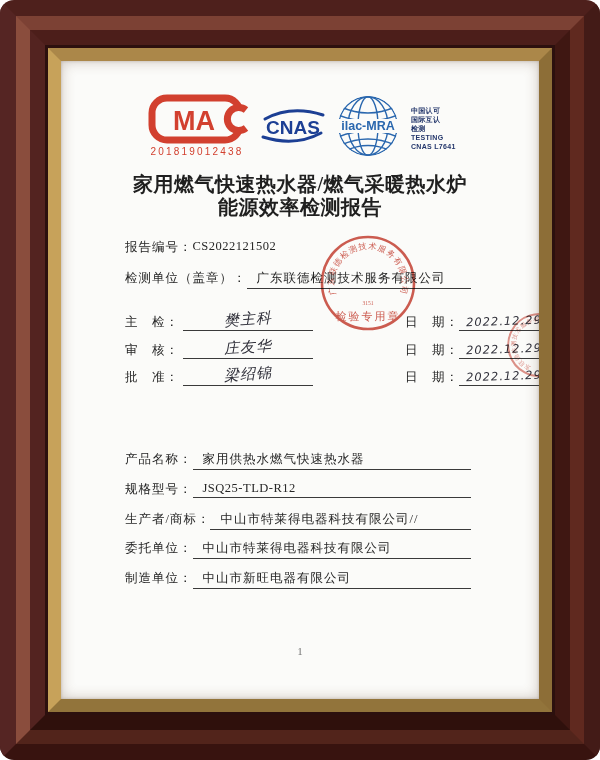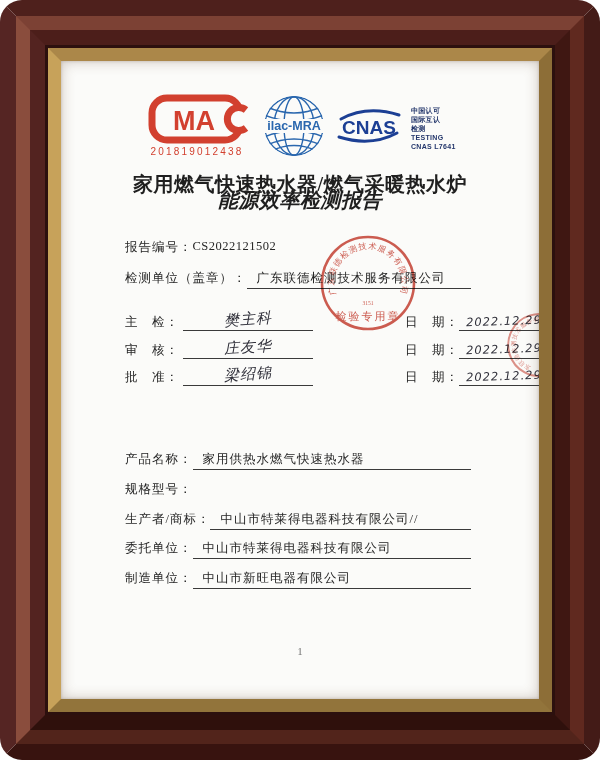--- a/index.html
+++ b/index.html
@@ -1,20 +1,20 @@
 <!DOCTYPE html>
 <html><head>
 <meta charset="utf-8">
 <style>
   html,body{margin:0;padding:0;background:#ffffff;}
   body{width:600px;height:760px;font-family:"Liberation Serif","DejaVu Serif",serif;}
 
   
   .frame1{width:600px;height:760px;box-sizing:border-box;border-style:solid;border-width:16px;
-    border-color:#4e201c #431b17 #38130f #552523;border-radius:22px;}
+    border-color:#4e201c #431b17 #38130f #552523;border-radius:14px;}
   .frame2{width:100%;height:100%;box-sizing:border-box;border-style:solid;border-width:14px;
     border-color:#7c4134 #60291f #52241b #8a4d3d;}
   .frame3{width:100%;height:100%;box-sizing:border-box;border-style:solid;border-width:15px;
     border-color:#4c1e1a #3f1712 #2f100c #532320;}
   .frame4{width:100%;height:100%;box-sizing:border-box;border-style:solid;border-width:3px;
     border-color:#2c100e;}
   .gold{width:100%;height:100%;box-sizing:border-box;border-style:solid;border-width:13px;
     border-color:#ab8749 #8d6e37 #92743b #c7a25a;}
 
   
@@ -25,21 +25,21 @@
   
   .logos{position:absolute;top:30px;left:86px;width:320px;height:74px;display:flex;align-items:center;gap:10px;}
   .logo-block{flex:0 0 auto;}
   .accred{font-family:"Liberation Sans","DejaVu Sans",sans-serif;font-size:7px;line-height:9px;
     font-weight:bold;color:#23366b;letter-spacing:.3px;white-space:nowrap;}
 
   
   .title{position:absolute;left:0;right:0;text-align:center;font-weight:bold;color:#1f1f1f;
     font-size:20px;letter-spacing:.5px;white-space:nowrap;}
   .title.t1{top:110px;}
-  .title.t2{top:126px;font-style:italic;}
+  .title.t2{top:133px;}
 
   
   .row{position:absolute;left:64px;width:346px;font-size:12.5px;letter-spacing:1px;color:#262626;
     white-space:nowrap;display:flex;align-items:flex-start;}
   .lbl{flex:0 0 auto;}
   .uline{border-bottom:1px solid #3a3a3a;flex:1 1 auto;padding:0 0 1px 10px;min-height:15px;}
   .sigrow{display:block;}
   .sigrow .sigline{display:inline-block;width:130px;border-bottom:1px solid #3a3a3a;
     text-align:center;vertical-align:bottom;padding-bottom:1px;min-height:15px;}
   .sigrow .datewrap{position:absolute;left:280px;bottom:0;display:flex;align-items:flex-end;width:143px;}
@@ -68,20 +68,28 @@
 
       <div class="logos">
 
         <div class="logo-block">
           <svg width="104" height="66" viewBox="0 0 104 66">
             <rect x="5" y="5" rx="15" ry="15" width="88" height="42" fill="none" stroke="#d2402f" stroke-width="7"></rect>
             <rect x="80" y="14" width="24" height="24" fill="#fbfbf9"></rect>
             <path d="M99 17 A 11.5 11.5 0 1 0 99 35" fill="none" stroke="#d2402f" stroke-width="7"></path>
             <text x="47" y="37" text-anchor="middle" font-family="Liberation Sans, DejaVu Sans, sans-serif" font-size="27" font-weight="bold" fill="#d2402f">MA</text>
             <text x="50" y="62" text-anchor="middle" font-family="Liberation Sans, DejaVu Sans, sans-serif" font-size="10" letter-spacing="2.2" fill="#d2402f">201819012438</text>
+          </svg>
+        </div>
+
+        <div class="logo-block">
+          <svg width="64" height="46" viewBox="0 0 64 46">
+            <path d="M4 16 Q30 2 62 12" fill="none" stroke="#1c3f94" stroke-width="3" stroke-linecap="round"></path>
+            <path d="M60 30 Q34 44 2 34" fill="none" stroke="#1c3f94" stroke-width="3" stroke-linecap="round"></path>
+            <text x="32" y="31" text-anchor="middle" font-family="Liberation Sans, DejaVu Sans, sans-serif" font-size="19" font-weight="bold" fill="#1c3f94">CNAS</text>
           </svg>
         </div>
 
         <div class="logo-block">
           <svg width="66" height="66" viewBox="0 0 66 66">
             <defs>
                       <clipPath id="globeclip">
                         <circle cx="33" cy="33" r="30"></circle>
                       </clipPath>
                     </defs>
@@ -93,28 +101,20 @@
                       <path d="M3 22 Q33 34 63 22"></path>
               <path d="M6 52 Q33 40 60 52"></path>
                       <path d="M3 44 Q33 32 63 44"></path>
               <path d="M10 58 Q33 47 56 58"></path>
             </g>
             <rect x="2" y="26" width="62" height="14" fill="#fbfbf9"></rect>
             <text x="33" y="37" text-anchor="middle" font-family="Liberation Sans, DejaVu Sans, sans-serif" font-size="12.5" font-weight="bold" fill="#2a67ae">ilac-MRA</text>
           </svg>
         </div>
 
-        <div class="logo-block">
-          <svg width="64" height="46" viewBox="0 0 64 46">
-            <path d="M4 16 Q30 2 62 12" fill="none" stroke="#1c3f94" stroke-width="3" stroke-linecap="round"></path>
-            <path d="M60 30 Q34 44 2 34" fill="none" stroke="#1c3f94" stroke-width="3" stroke-linecap="round"></path>
-            <text x="32" y="31" text-anchor="middle" font-family="Liberation Sans, DejaVu Sans, sans-serif" font-size="19" font-weight="bold" fill="#1c3f94">CNAS</text>
-          </svg>
-        </div>
-
         <div class="accred">
           <div>中国认可</div>
           <div>国际互认</div>
           <div>检测</div>
           <div>TESTING</div>
           <div>CNAS L7641</div>
         </div>
       </div>
 
       <div class="title t1">家用燃气快速热水器/燃气采暖热水炉</div>
@@ -156,20 +156,21 @@
           <span class="dateline"><i class="hand date">2022.12.29</i></span>
         </span>
       </div>
 
       <div class="row" style="top:390px">
         <span class="lbl">产品名称：</span>
         <span class="uline">家用供热水燃气快速热水器</span>
       </div>
       <div class="row" style="top:420px">
         <span class="lbl">规格型号：</span>
+        <span class="uline" style="letter-spacing:.5px">JSQ25-TLD-R12</span>
       </div>
       <div class="row" style="top:450px">
         <span class="lbl">生产者/商标：</span>
         <span class="uline">中山市特莱得电器科技有限公司//</span>
       </div>
       <div class="row" style="top:509px">
         <span class="lbl">制造单位：</span>
         <span class="uline">中山市新旺电器有限公司</span>
       </div>
       <div class="row" style="top:479px">

